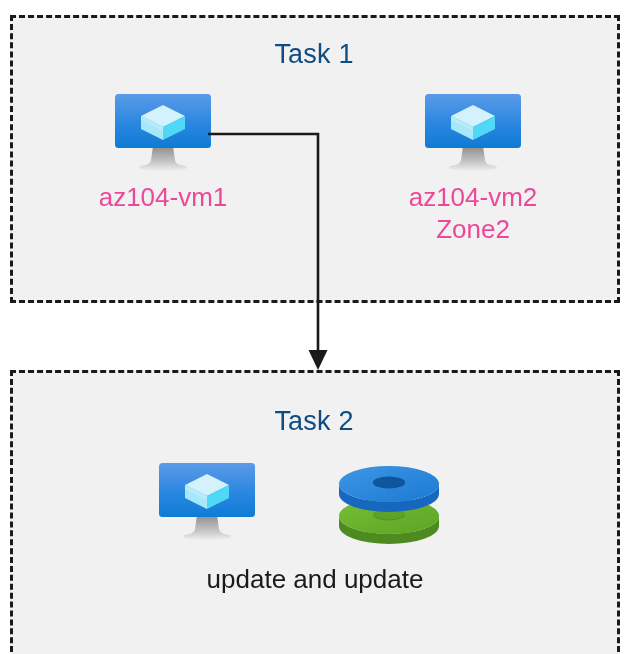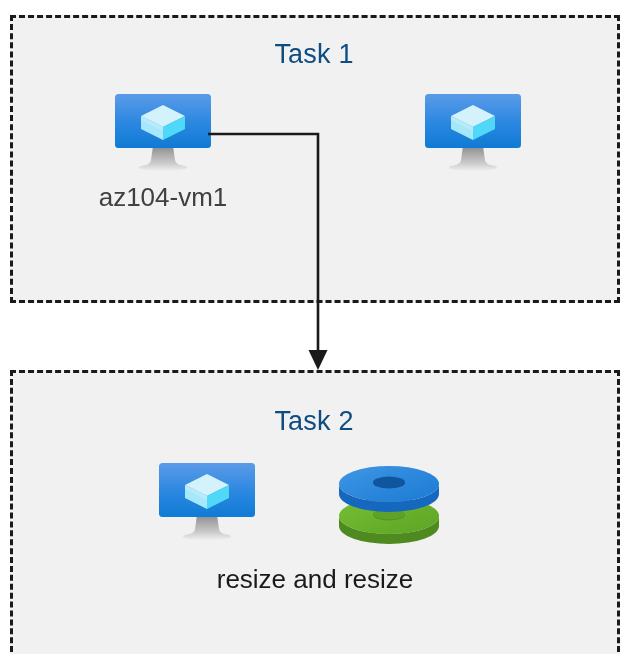--- a/index.html
+++ b/index.html
@@ -59,21 +59,21 @@
   
   .vm-node {
     position: absolute;
     width: 200px;
     text-align: center;
   }
   #vm1-node { left: 63px; top: 78px; }
   #vm2-node { left: 373px; top: 78px; }
 
   .vm-label {
-    color: #404040;
+    color: #ec4899;
     font-size: 26px;
     line-height: 1.22;
     white-space: nowrap;
   }
   .vm-label-wrap { margin-top: 8px; }
 
   
   .vm-icon {
     display: inline-block;
     width: 100px;
@@ -192,20 +192,24 @@
         <ellipse cx="50" cy="77.5" rx="24" ry="3.6" fill="url(#base-g2)"></ellipse>
         <rect x="2" y="4" width="96" height="54" rx="3.5" ry="3.5" fill="url(#mon-g2)"></rect>
         <g>
           <polygon points="50,15 72,26 50,37 28,26" fill="#d4f2fb"></polygon>
           <polygon points="28,26 50,37 50,50 28,39" fill="#a6e8f9"></polygon>
           <polygon points="72,26 50,37 50,50 72,39" fill="#4fd8f7"></polygon>
           <polygon points="28,26 50,37 50,41 28,30" fill="#c6eefb" opacity="0.55"></polygon>
         </g>
       </svg>
     </span>
+    <div class="vm-label-wrap">
+      <div class="vm-label">az104-vm2</div>
+      <div class="vm-label">Zone2</div>
+    </div>
   </div>
 
   <div class="task-box" id="task2-box"></div>
   <div class="task-title" id="task2-title">Task 2</div>
 
   <div id="task2-icon-row">
     <span class="vm-icon" id="task2-vm-icon">
       <svg width="100" height="84" viewBox="0 0 100 84" xmlns="http://www.w3.org/2000/svg">
         <defs>
           <linearGradient id="mon-g3" x1="0" y1="0" x2="0" y2="1">
@@ -257,20 +261,20 @@
         <g>
           <path d="M5 24 A50 18 0 0 0 105 24 L105 34 A50 18 0 0 1 5 34 Z" fill="#1668be"></path>
           <ellipse cx="55" cy="24" rx="50" ry="18" fill="url(#disk-blue-top)"></ellipse>
           <ellipse cx="55" cy="23" rx="16" ry="5.4" fill="#0e5496"></ellipse>
           <ellipse cx="55" cy="22" rx="16" ry="5.4" fill="#10569e"></ellipse>
         </g>
       </svg>
     </span>
   </div>
 
-  <div id="task2-caption">resize and resize</div>
+  <div id="task2-caption">update and update</div>
 
   <svg id="connector-layer" width="628" height="654" viewBox="0 0 628 654" xmlns="http://www.w3.org/2000/svg">
     <path d="M208 122 L318 122 L318 340" fill="none" stroke="#1a1a1a" stroke-width="2.6"></path>
     <polygon points="318,358 308.5,338 327.5,338" fill="#1a1a1a"></polygon>
   </svg>
 
 </div>
 
 </body></html>

